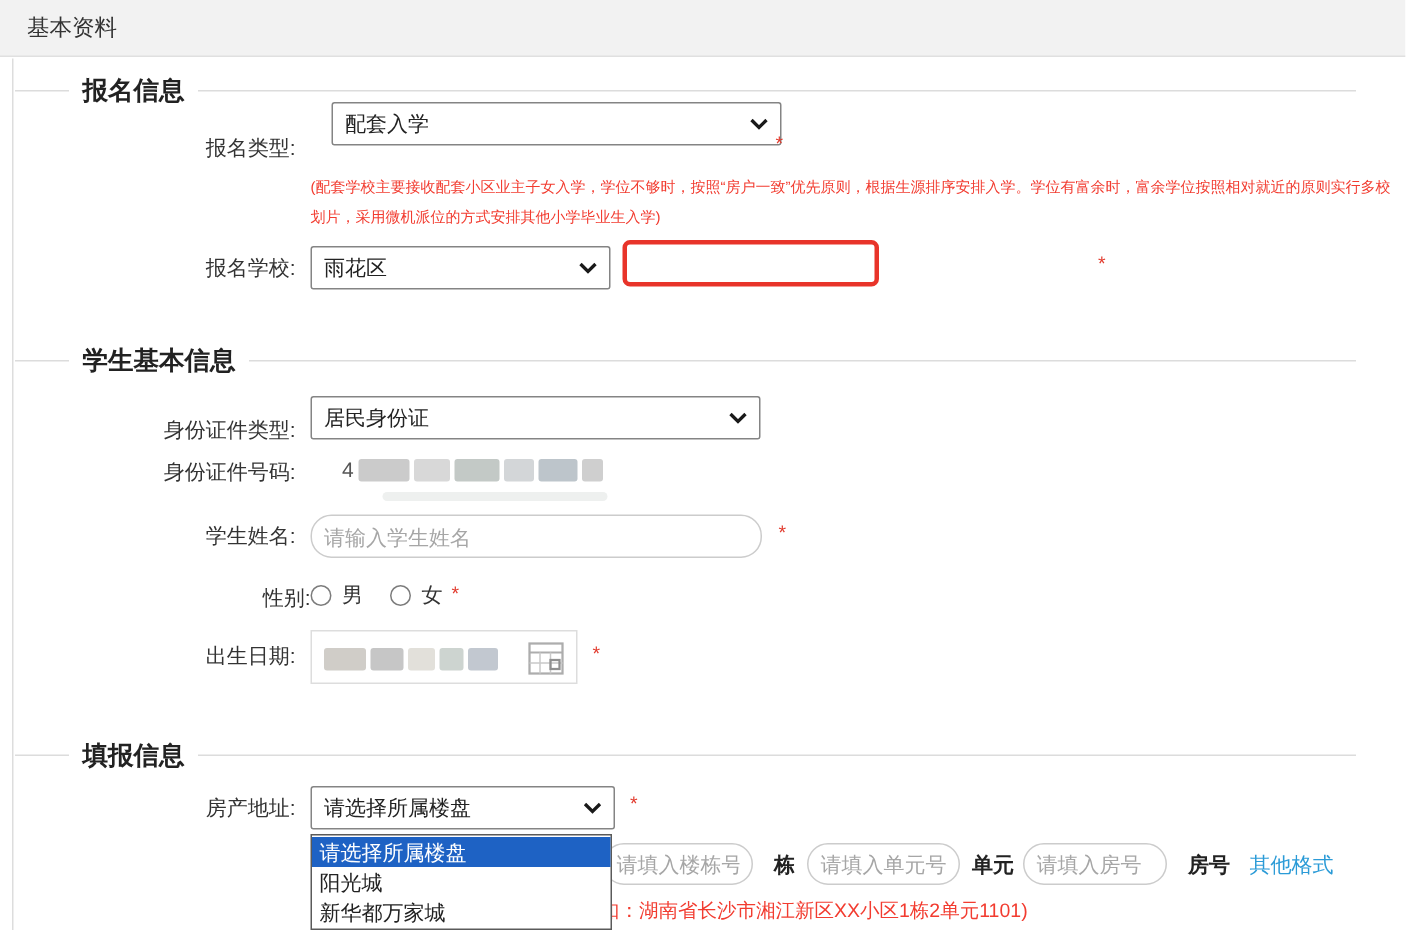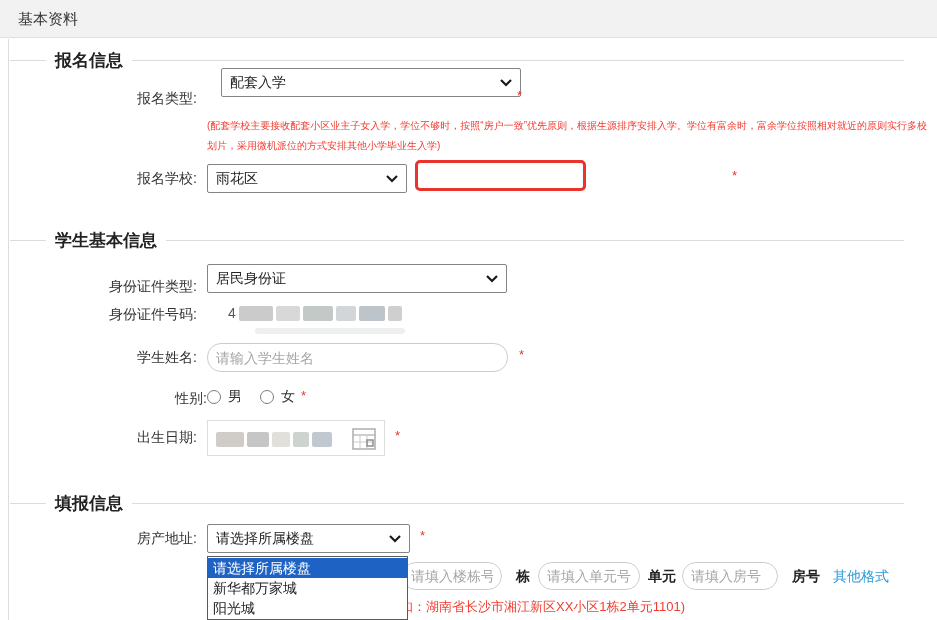--- a/index.html
+++ b/index.html
@@ -147,17 +147,17 @@
   <input class="inp" style="left: 538px; top: 562px; width: 102px; height: 28px;" placeholder="请填入单元号">
   <div class="ulabel" style="left:648px;top:562px;">单元</div>
   <input class="inp" style="left: 682px; top: 562px; width: 96px; height: 28px;" placeholder="请填入房号">
   <div class="ulabel" style="left:792px;top:562px;">房号</div>
   <div class="link" style="left:833px;top:562px;">其他格式</div>
 
   <div class="note" style="left:400px;top:597px;font-size:13px;white-space:nowrap;z-index:5;">如：湖南省长沙市湘江新区XX小区1栋2单元1101)</div>
 
   <div class="list">
     <div class="opt hl">请选择所属楼盘</div>
+    <div class="opt">阳光城</div>
     <div class="opt">新华都万家城</div>
-    <div class="opt">阳光城</div>
   </div>
 
 </div>
 
 </body></html>

